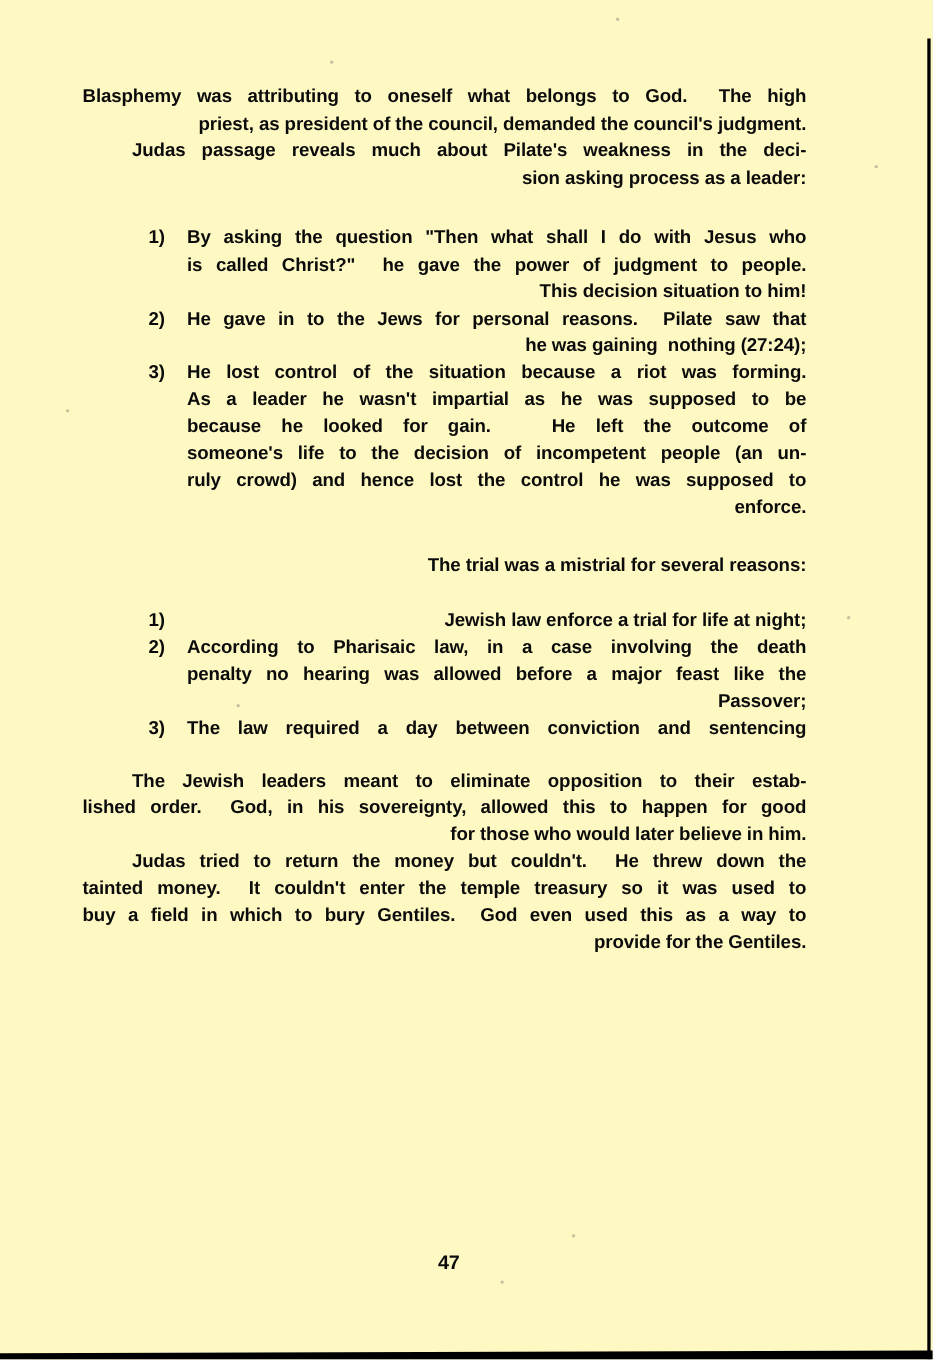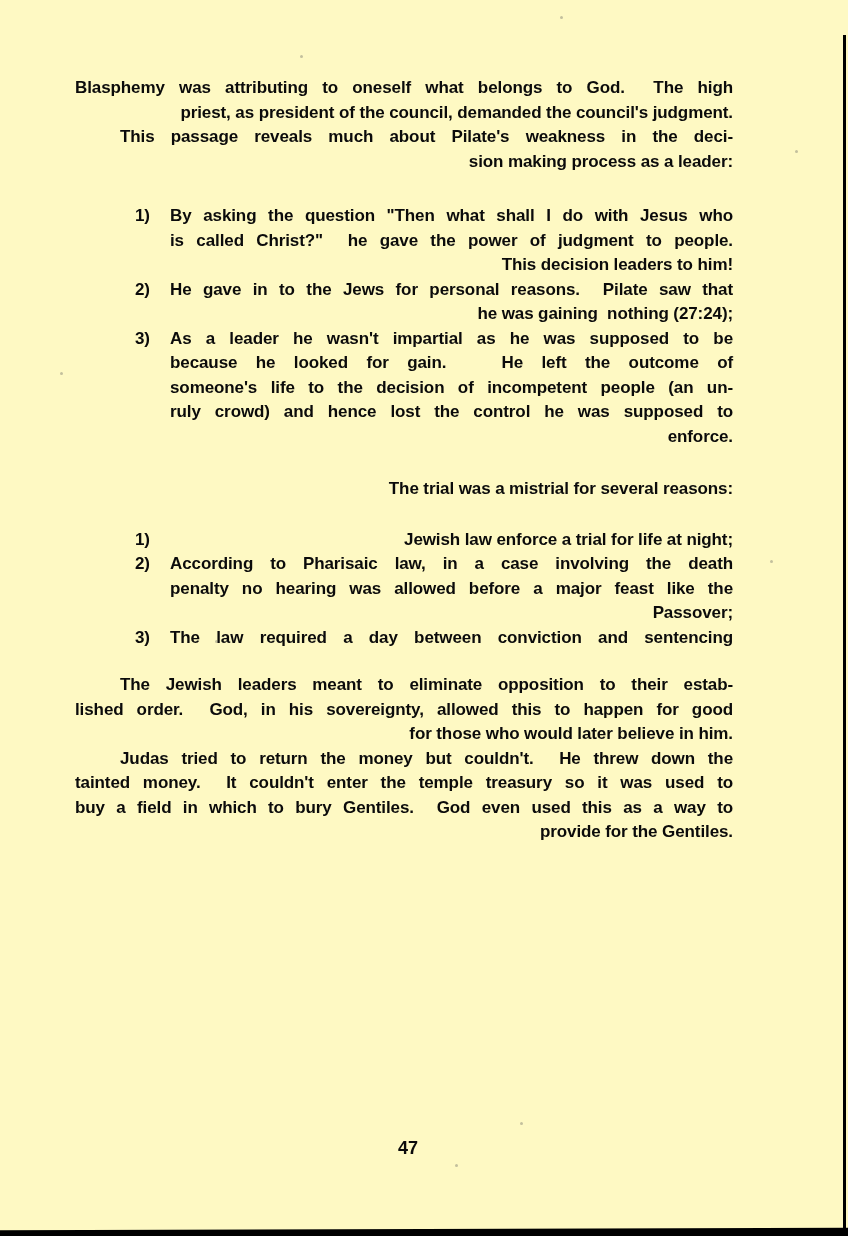--- a/index.html
+++ b/index.html
@@ -85,43 +85,44 @@
 <div class="page">
 
   <div class="content">
 
     <div>
       <div class="line jline">Blasphemy was attributing to oneself what belongs to God.&nbsp; The high</div>
       <div class="line lline">priest, as president of the council, demanded the council's judgment.</div>
     </div>
 
     <div>
-      <div class="line jline indent">This passage reveals much about Pilate's weakness in the deci-</div>
-      <div class="line lline">sion making process as a leader:</div>
+      <div class="line jline indent">Judas passage reveals much about Pilate's weakness in the deci-</div>
+      <div class="line lline">sion asking process as a leader:</div>
     </div>
 
     <div class="list gap-list-a">
       <div class="list-item">
         <div class="marker">1)</div>
         <div class="item-lines">
           <div class="line jline">By asking the question "Then what shall I do with Jesus who</div>
           <div class="line jline">is called Christ?"&nbsp; he gave the power of judgment to people.</div>
-          <div class="line lline">This decision leaders to him!</div>
+          <div class="line lline">This decision situation to him!</div>
         </div>
       </div>
       <div class="list-item">
         <div class="marker">2)</div>
         <div class="item-lines">
           <div class="line jline">He gave in to the Jews for personal reasons.&nbsp; Pilate saw that</div>
           <div class="line lline">he was gaining&nbsp; nothing (27:24);</div>
         </div>
       </div>
       <div class="list-item">
         <div class="marker">3)</div>
         <div class="item-lines">
+          <div class="line jline">He lost control of the situation because a riot was forming.</div>
           <div class="line jline">As a leader he wasn't impartial as he was supposed to be</div>
           <div class="line jline">because he looked for gain.&nbsp;&nbsp; He left the outcome of</div>
           <div class="line jline">someone's life to the decision of incompetent people (an un-</div>
           <div class="line jline">ruly crowd) and hence lost the control he was supposed to</div>
           <div class="line lline">enforce.</div>
         </div>
       </div>
     </div>
 
     <div class="line lline indent gap-heading">The trial was a mistrial for several reasons:</div>

